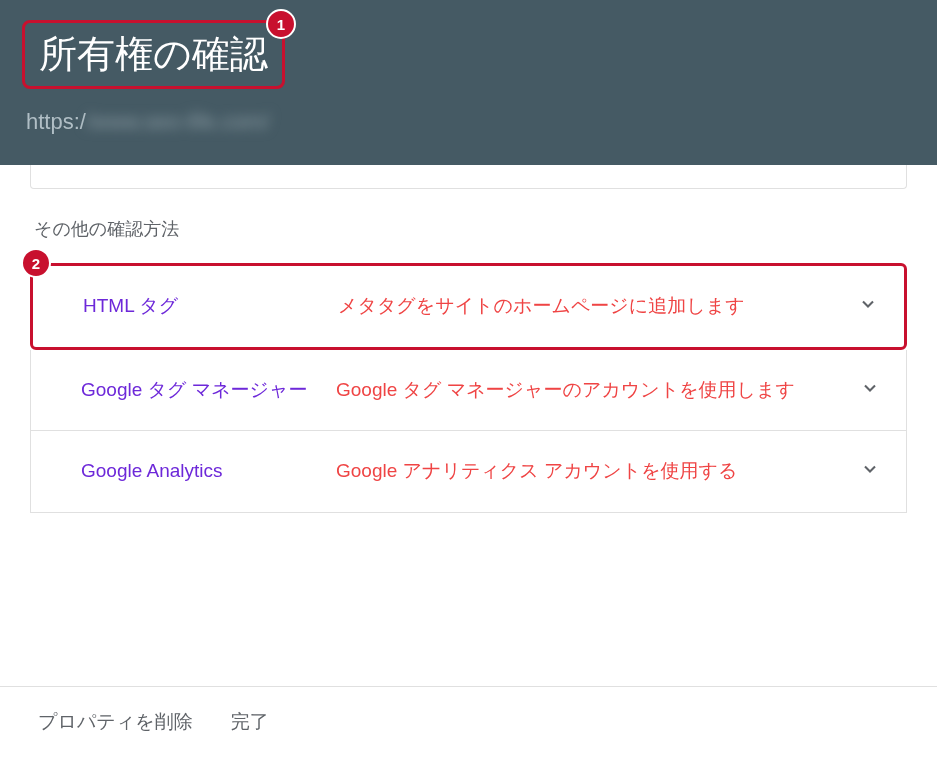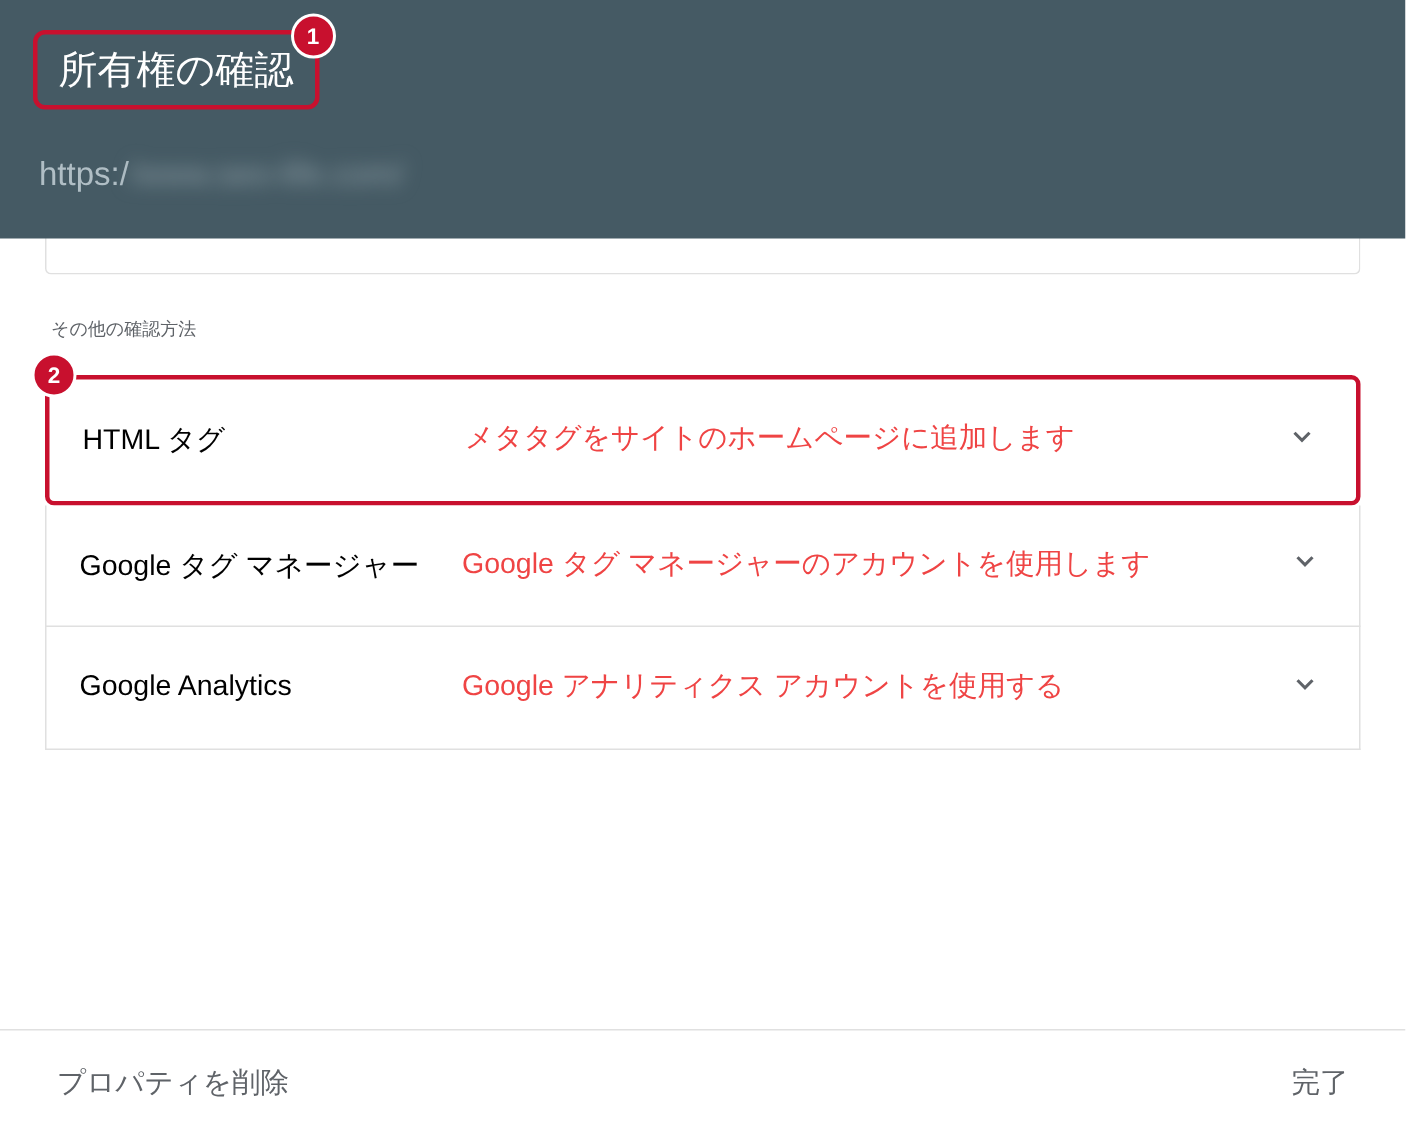--- a/index.html
+++ b/index.html
@@ -18,28 +18,28 @@
       position: relative;
     }
     .title-box {
       display: inline-block;
       border: 3px solid #c8102e;
       border-radius: 8px;
       padding: 6px 14px;
       position: relative;
     }
     .title {
-      font-size: 26px;
+      font-size: 38px;
       font-weight: normal;
       color: #fff;
     }
     .subtitle {
       font-size: 22px;
       color: #b0bec5;
-      margin-top: 30px;
+      margin-top: 20px;
       margin-left: 4px;
     }
     .blurred {
       filter: blur(6px);
       color: #8a9ba3;
     }
     .badge {
       position: absolute;
       width: 30px;
       height: 30px;
@@ -58,21 +58,21 @@
     .content { padding: 0 30px; }
     .top-spacer {
       height: 25px;
       border: 1px solid #e0e0e0;
       border-top: none;
       border-radius: 0 0 4px 4px;
       background: #fff;
       margin-top: -1px;
     }
     .section-label {
-      font-size: 12px;
+      font-size: 18px;
       color: #5f6368;
       margin: 28px 0 22px 4px;
     }
     .options {}
     .option {
       display: flex;
       align-items: center;
       border: 1px solid #e0e0e0;
       border-top: none;
       padding: 26px 22px;
@@ -85,21 +85,22 @@
       border-radius: 4px 4px 0 0;
     }
     .option.highlighted {
       border: 3px solid #c8102e;
       border-radius: 6px;
       position: relative;
     }
     .option-title {
       flex: 0 0 255px;
       font-size: 19px;
-      color: #000000;
+      color: #6d28d9;
+      margin-left: 28px;
     }
     .option-desc {
       flex: 1;
       font-size: 19px;
       color: #ef4444;
       padding-right: 20px;
       line-height: 1.5;
     }
     .chevron {
       flex: 0 0 24px;
@@ -107,22 +108,22 @@
     }
     .chevron svg { width: 20px; height: 20px; }
     .footer {
       position: absolute;
       bottom: 0;
       left: 0;
       right: 0;
       border-top: 1px solid #e0e0e0;
       padding: 22px 38px;
       display: flex;
-      justify-content: space-between;
-      gap: 22px;
+      justify-content: flex-start;
+      gap: 38px;
       background: #fff;
       margin-top: 32px;
     }
     .footer-btn {
       background: none;
       border: none;
       font-size: 19px;
       color: #5f6368;
       cursor: pointer;
       font-family: inherit;

